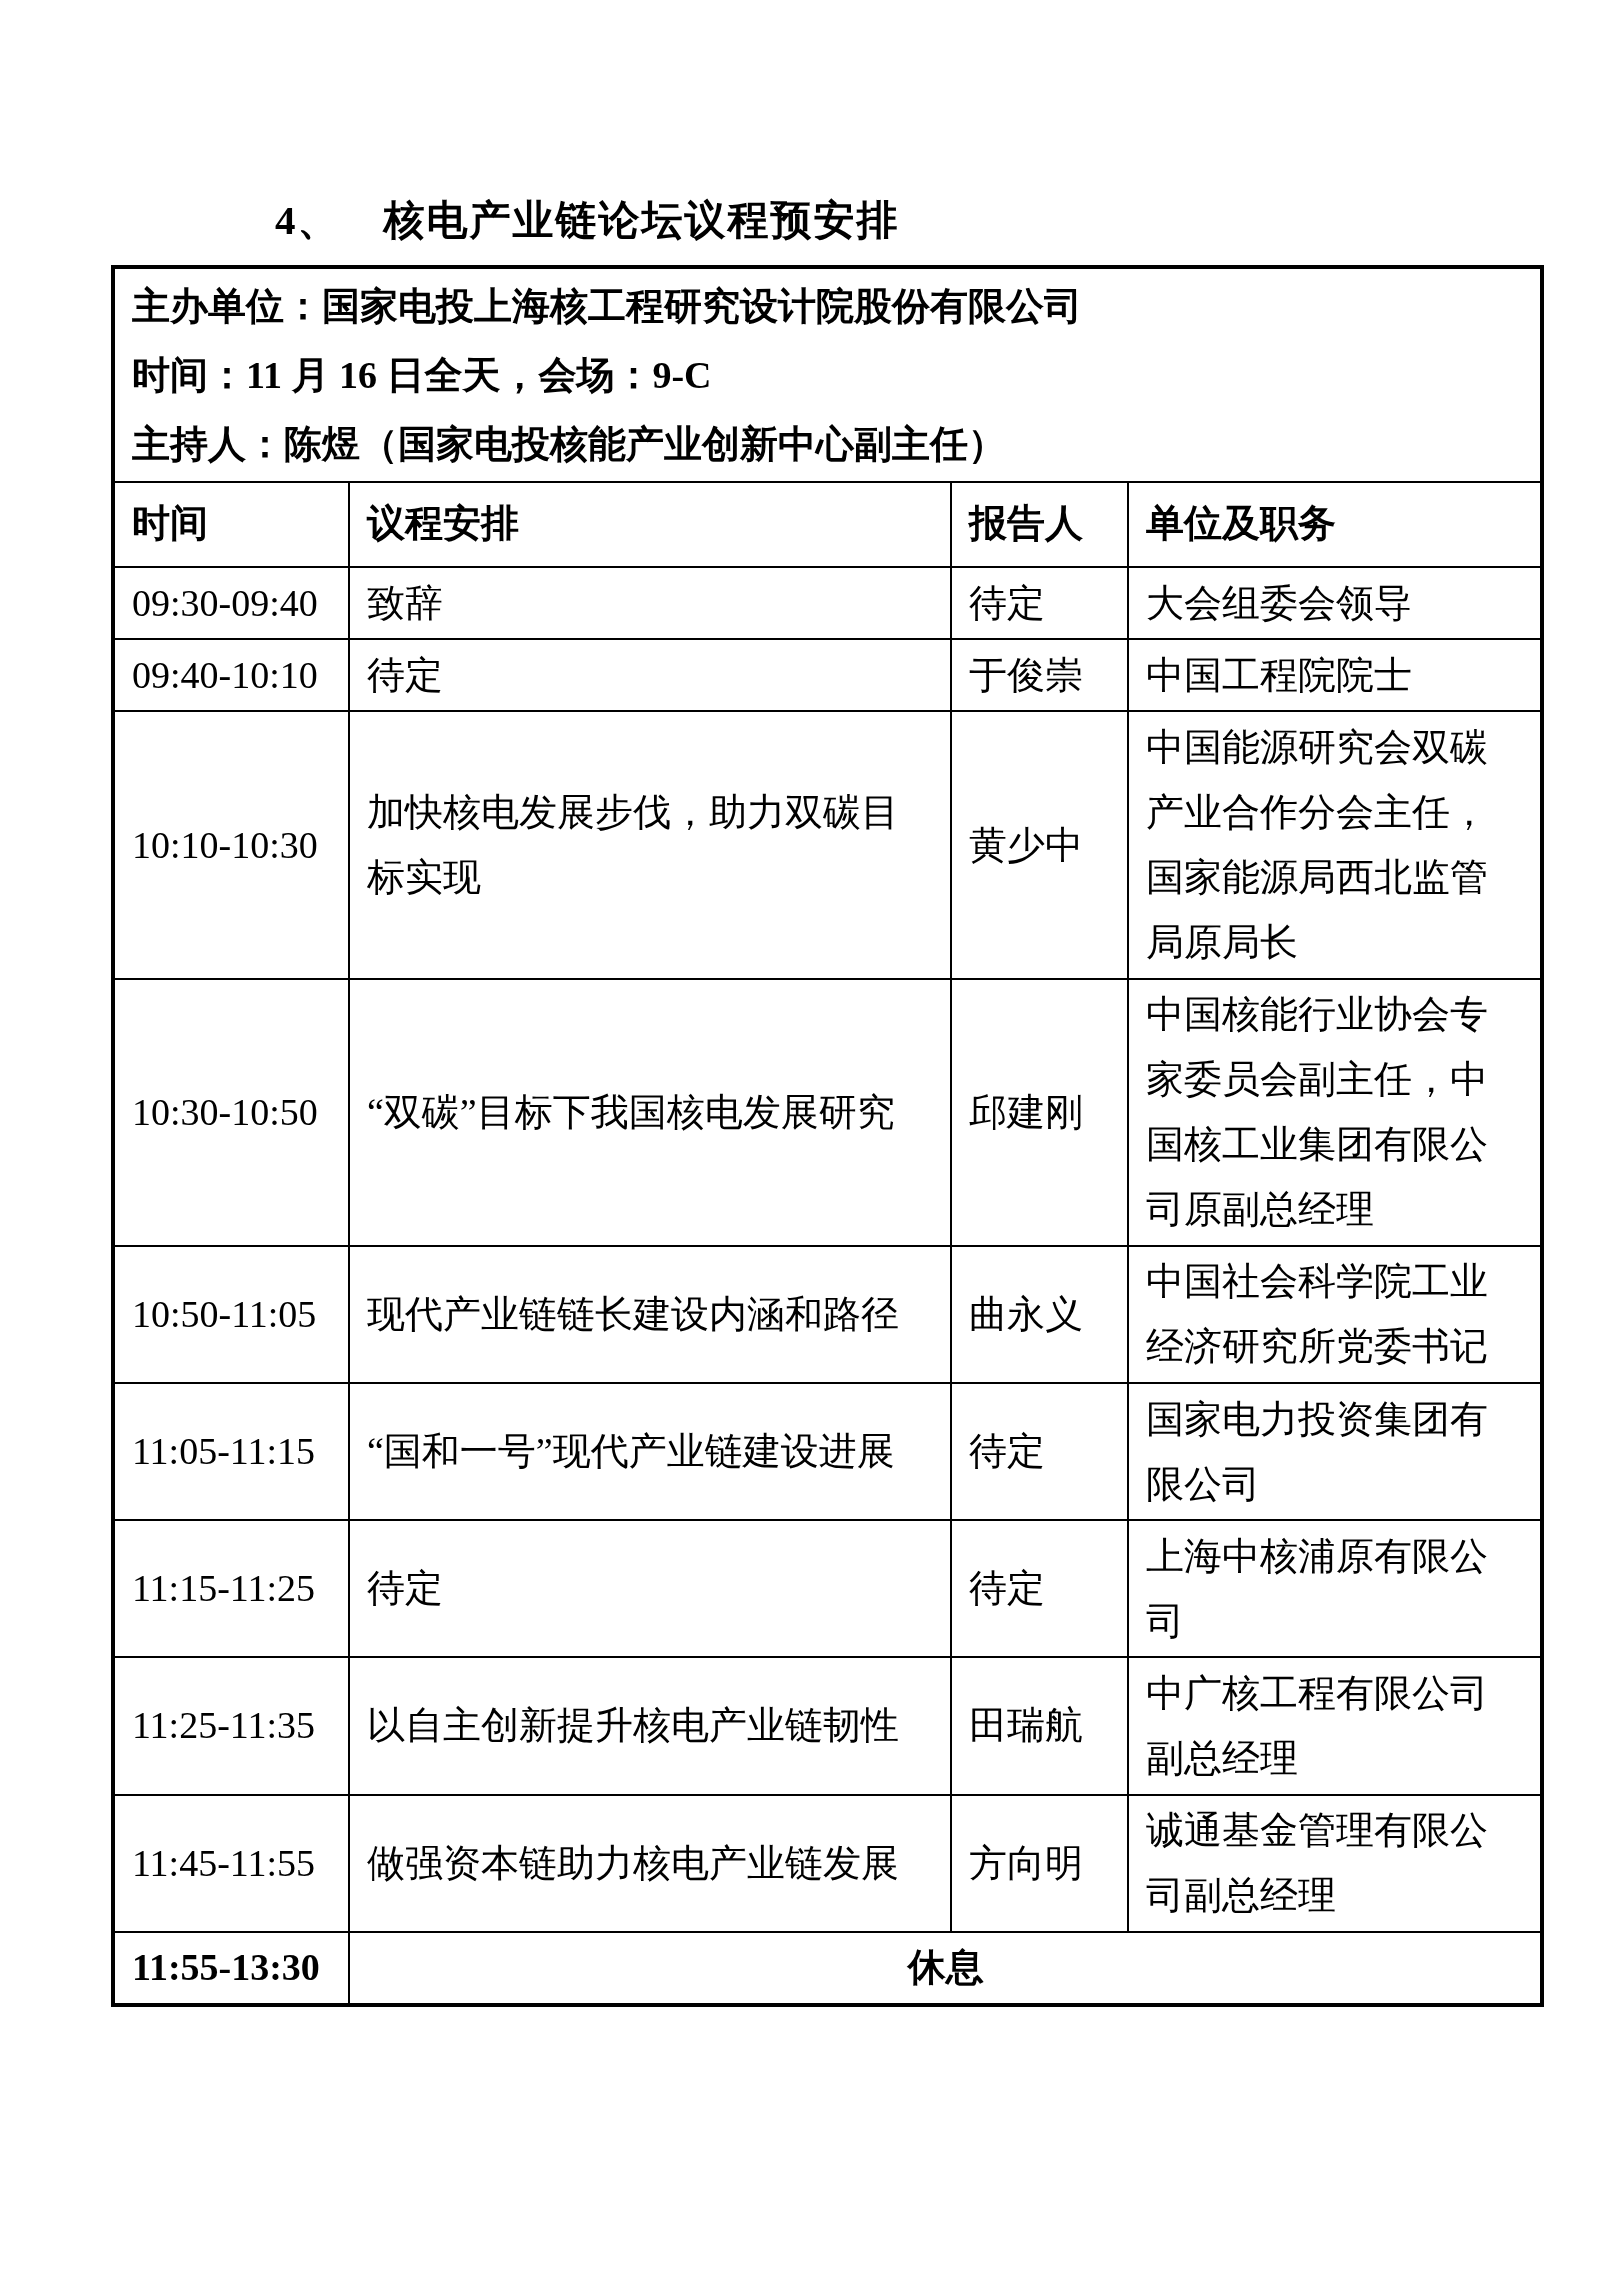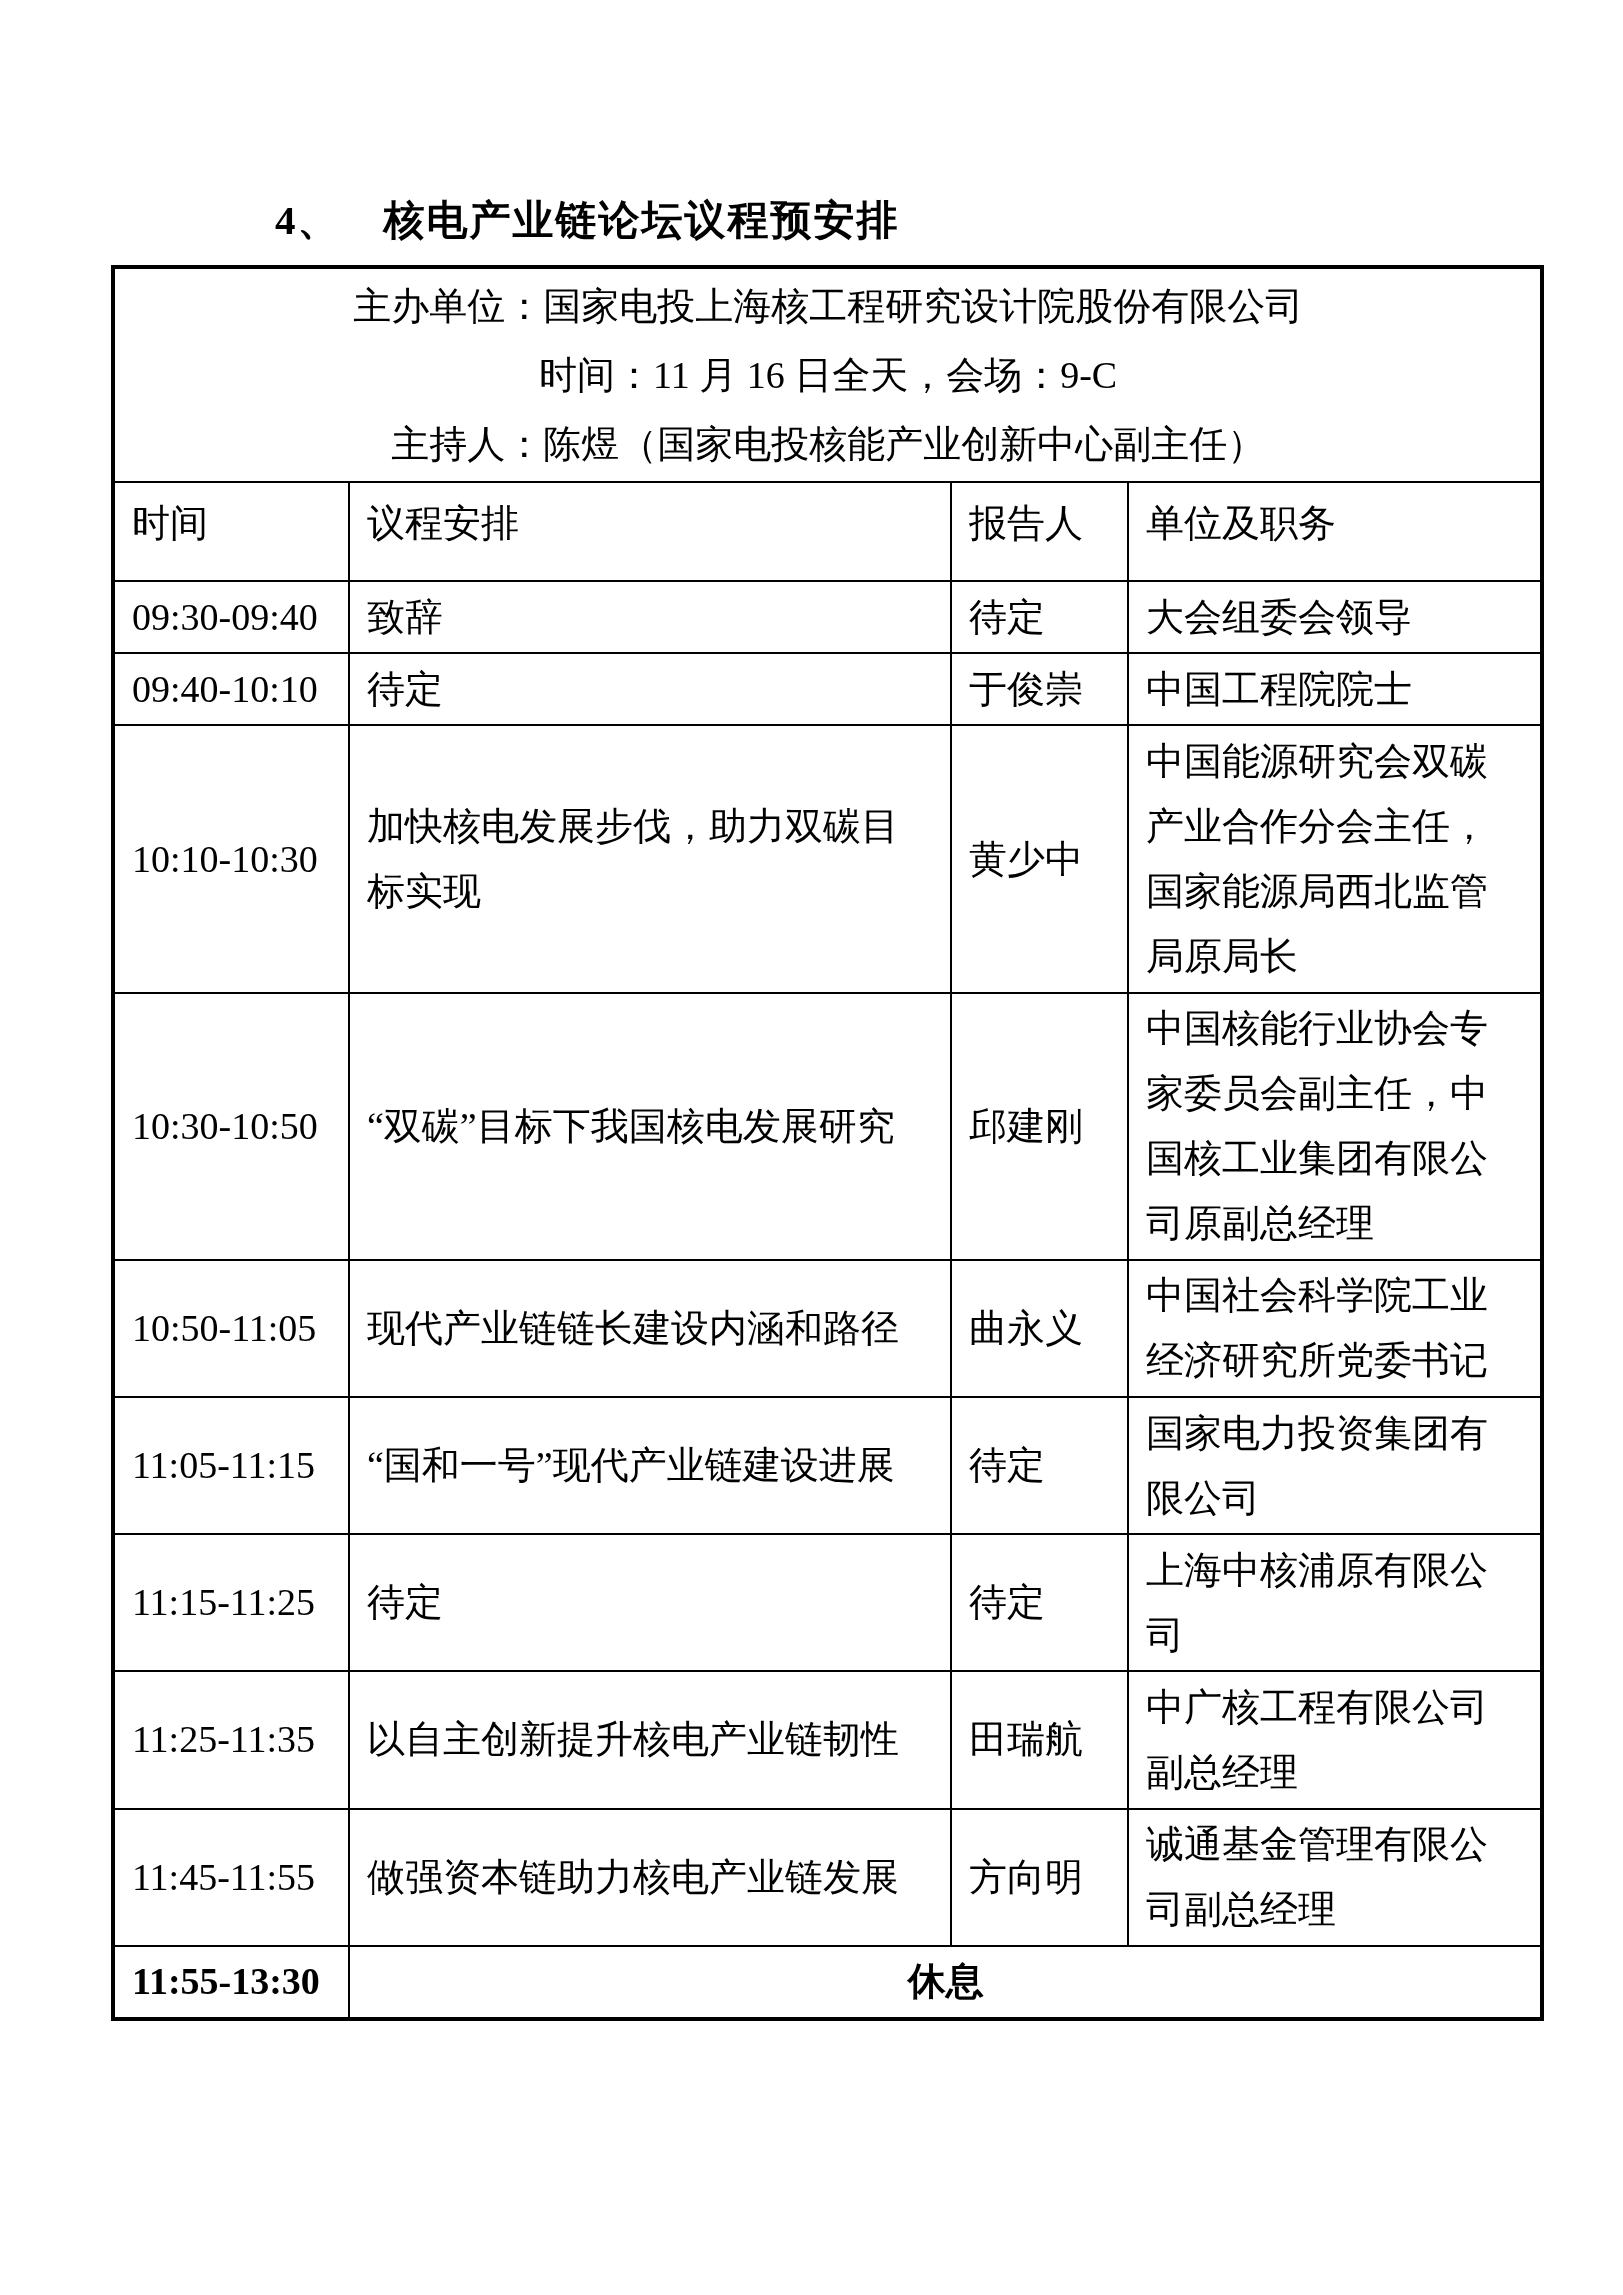--- a/index.html
+++ b/index.html
@@ -41,33 +41,32 @@
     border: 2.6px solid #000;
     font-size: 38px;
     line-height: 65px;
     vertical-align: middle;
     padding: 2.6px 15.7px 2.6px 17px;
     word-break: break-all;
     overflow-wrap: anywhere;
   }
   
   td.info-cell {
-    font-weight: 400;
+    font-weight: 700;
     padding: 5.2px 15.7px 5.2px 18.3px;
-    text-align: center;
   }
   td.info-cell .info-line {
     line-height: 69px;
     white-space: nowrap;
   }
   
   tr.head-row td {
-    font-weight: 400;
+    font-weight: 700;
     padding-top: 7.9px;
-    padding-bottom: 24px;
+    padding-bottom: 10px;
   }
   td.time-cell {
     white-space: nowrap;
     padding-left: 15.7px;
     padding-right: 6.5px;
   }
   td.agenda-cell {
     padding-left: 14.4px;
     padding-right: 14.4px;
   }

